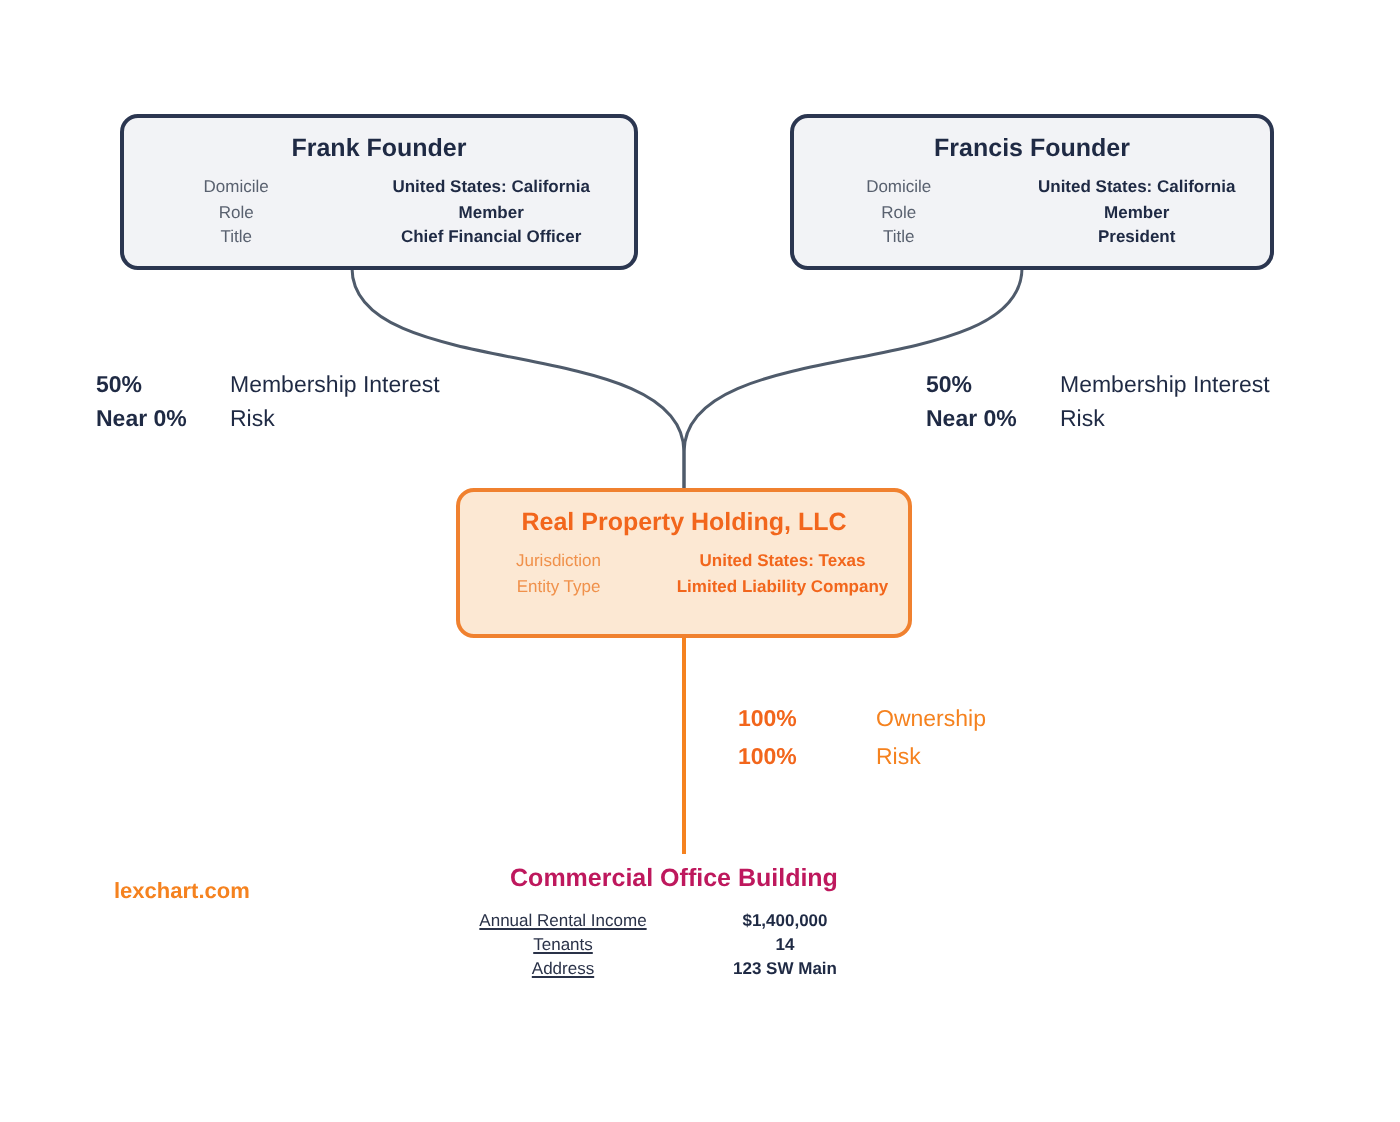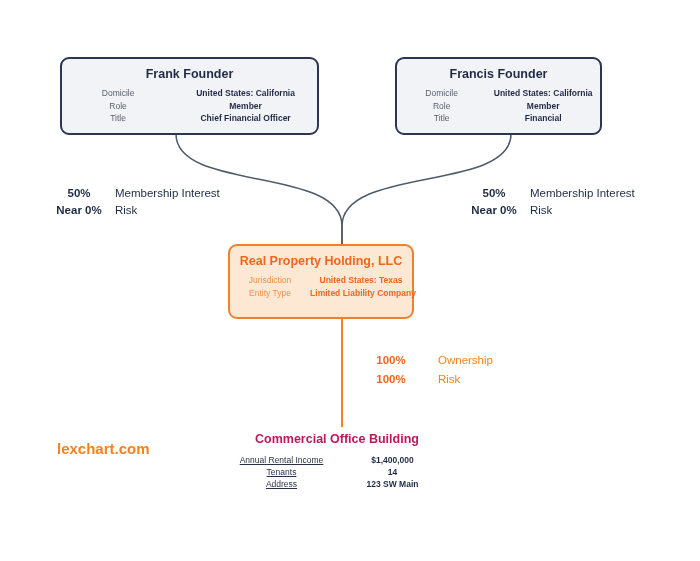--- a/index.html
+++ b/index.html
@@ -43,22 +43,22 @@
     line-height: 12.5px;
   }
   .node-label { text-align: center; white-space: nowrap; }
   .node-value { text-align: center; font-weight: bold; white-space: nowrap; }
   .navy   .node-label { color: #59616f; }
   .navy   .node-value { color: #1f2a44; }
   .orange .node-label { color: #f0914b; }
   .orange .node-value { color: #f2661c; }
 
   #node-frank   { left: 60px;  top: 57px;  width: 259px; height: 78px; }
-  #node-francis { left: 395px; top: 57px;  width: 207px; height: 78px; }
-  #node-llc     { left: 228px; top: 244px; width: 186px; height: 75px; }
+  #node-francis { left: 395px; top: 57px;  width: 242px; height: 78px; }
+  #node-llc     { left: 228px; top: 244px; width: 228px; height: 75px; }
 
   
   #node-property {
     position: absolute;
     left: 226px; top: 432px; width: 222px;
   }
   #node-property .node-title { color: #be185d; margin-top: 0; margin-bottom: 8px; }
   #node-property .node-row {
     grid-template-columns: 50% 50%;
     font-size: 8.5px;
@@ -70,35 +70,35 @@
 
   
   .edge-label {
     position: absolute;
     font-size: 11.5px;
     line-height: 17px;
     color: #1f2a44;
     white-space: nowrap;
   }
   .el-row { display: flex; }
-  .el-row b { display: inline-block; text-align: center; font-weight: bold; }
+  .el-row b { display: inline-block; text-align: left; font-weight: bold; }
   .el-row span { margin-left: 5px; }
   #edge-label-left  { left: 48px;  top: 185px; }
   #edge-label-left .el-row b  { width: 62px; }
   #edge-label-right { left: 463px; top: 185px; }
   #edge-label-right .el-row b { width: 62px; }
   #edge-label-bottom { left: 341px; top: 351px; line-height: 19px; }
   #edge-label-bottom .el-row b    { width: 44px; color: #f2661c; margin-left: 28px; }
   #edge-label-bottom .el-row span { color: #f5821f; margin-left: 25px; }
 
   
   .watermark {
     position: absolute;
     left: 57px; top: 440px;
-    font-size: 15px;
+    font-size: 11px;
     font-weight: bold;
     color: #f5821f;
     text-decoration: none;
     cursor: pointer;
   }
 </style>
 </head>
 <body>
 
 <div class="canvas">
@@ -130,21 +130,21 @@
     <div class="node-row">
       <span class="node-label">Domicile</span>
       <span class="node-value">United States: California</span>
     </div>
     <div class="node-row">
       <span class="node-label">Role</span>
       <span class="node-value">Member</span>
     </div>
     <div class="node-row">
       <span class="node-label">Title</span>
-      <span class="node-value">Financial</span>
+      <span class="node-value">President</span>
     </div>
   </div>
 
   <div class="edge-label" id="edge-label-left">
     <div class="el-row">
       <b>50%</b>
       <span>Membership Interest</span>
     </div>
     <div class="el-row">
       <b>Near 0%</b>

